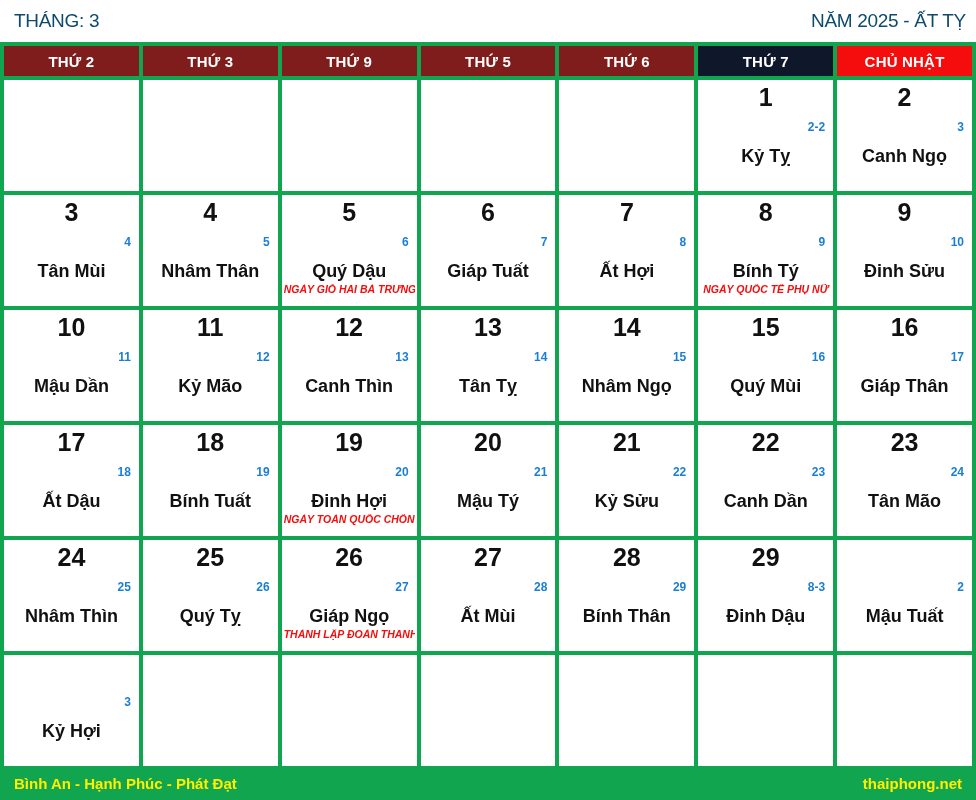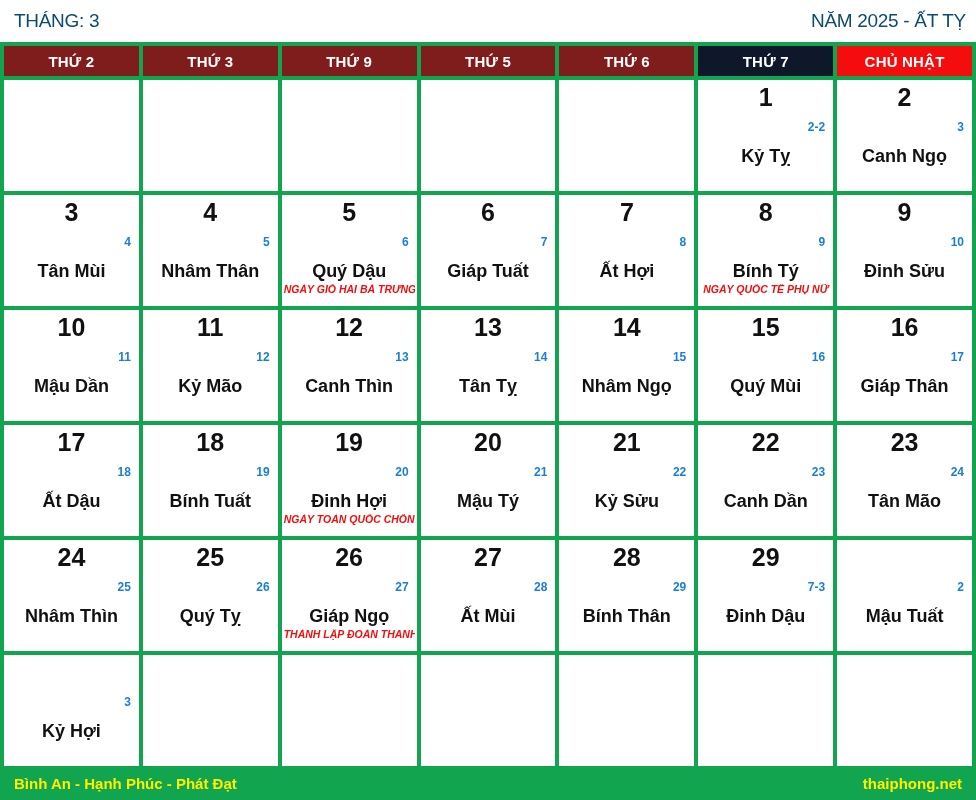--- a/index.html
+++ b/index.html
@@ -322,21 +322,21 @@
           <div class="lunar">28</div>
           <div class="canchi">Ất Mùi</div>
         </div>
         <div class="day-cell">
           <div class="solar">28</div>
           <div class="lunar">29</div>
           <div class="canchi">Bính Thân</div>
         </div>
         <div class="day-cell">
           <div class="solar">29</div>
-          <div class="lunar">7-3</div>
+          <div class="lunar">8-3</div>
           <div class="canchi">Đinh Dậu</div>
         </div>
         <div class="day-cell">
           <div class="lunar">2</div>
           <div class="canchi">Mậu Tuất</div>
         </div>
         <div class="day-cell">
           <div class="lunar">3</div>
           <div class="canchi">Kỷ Hợi</div>
         </div>

